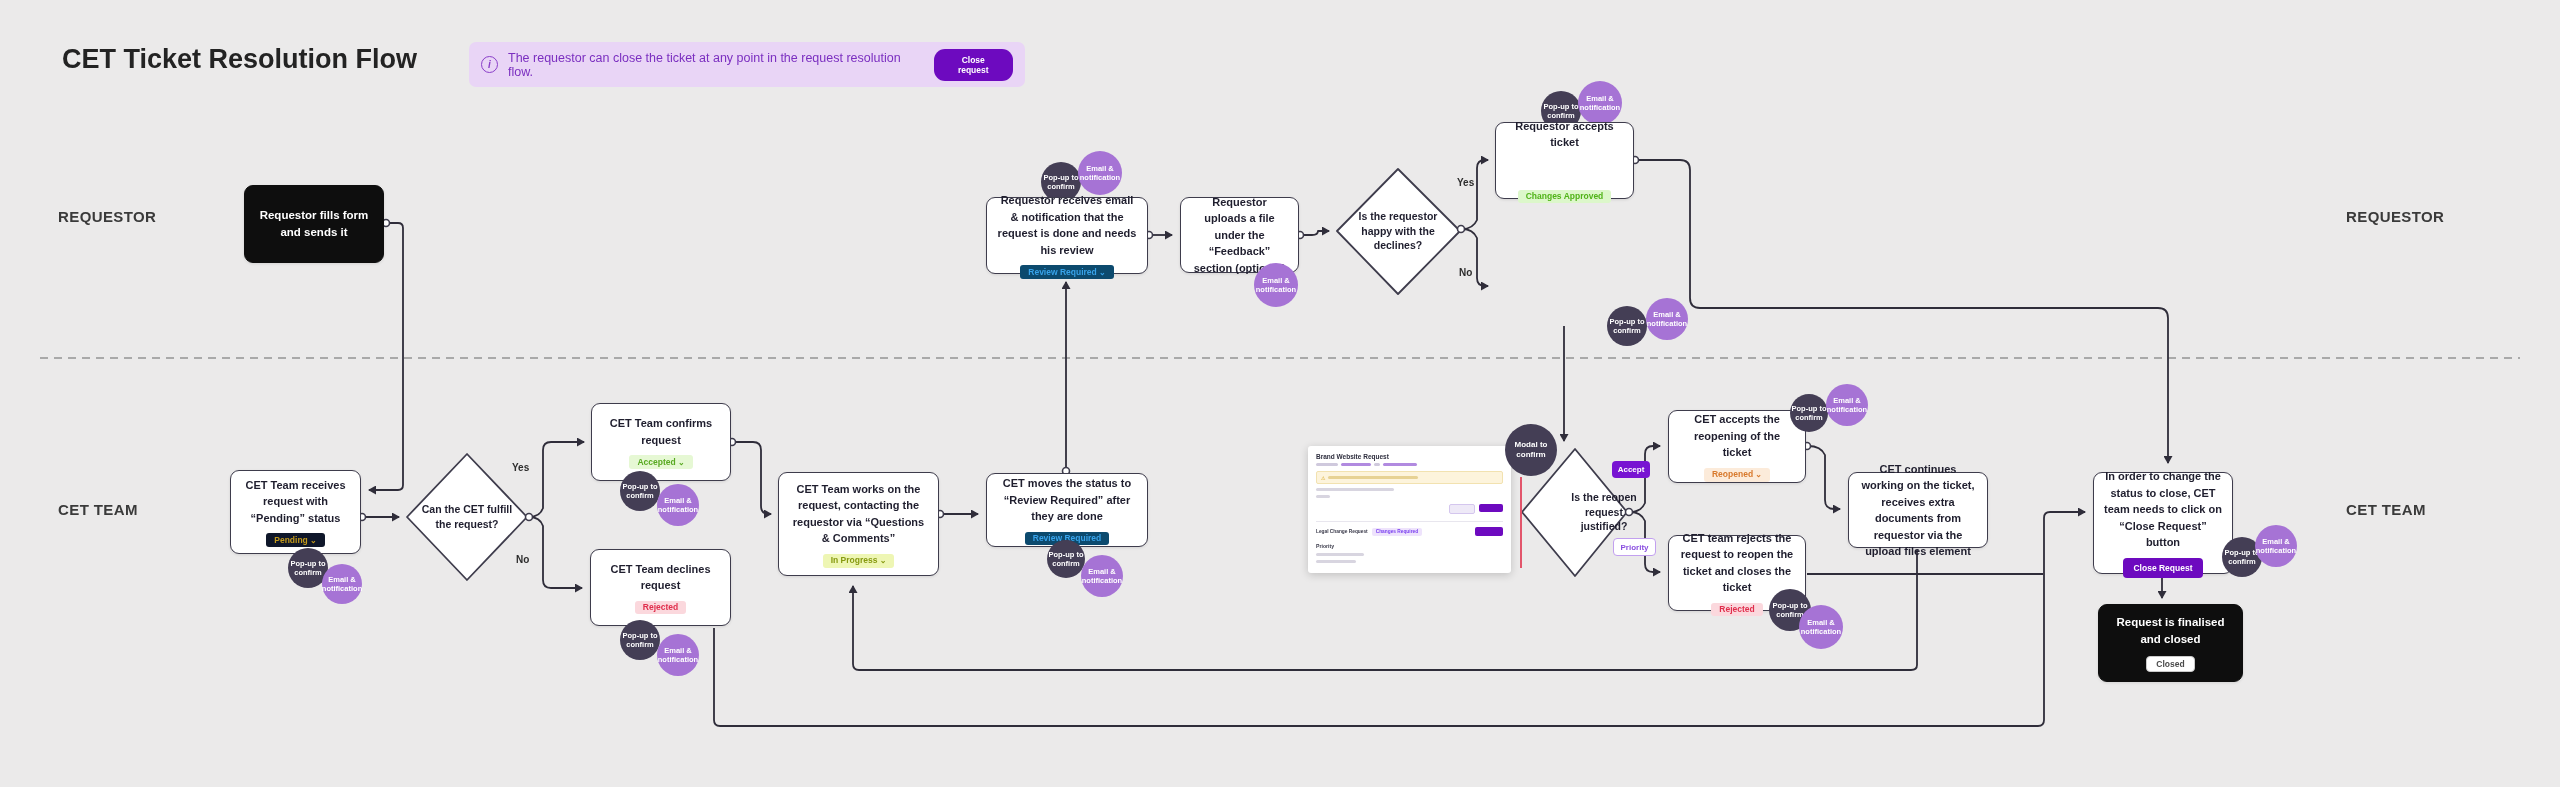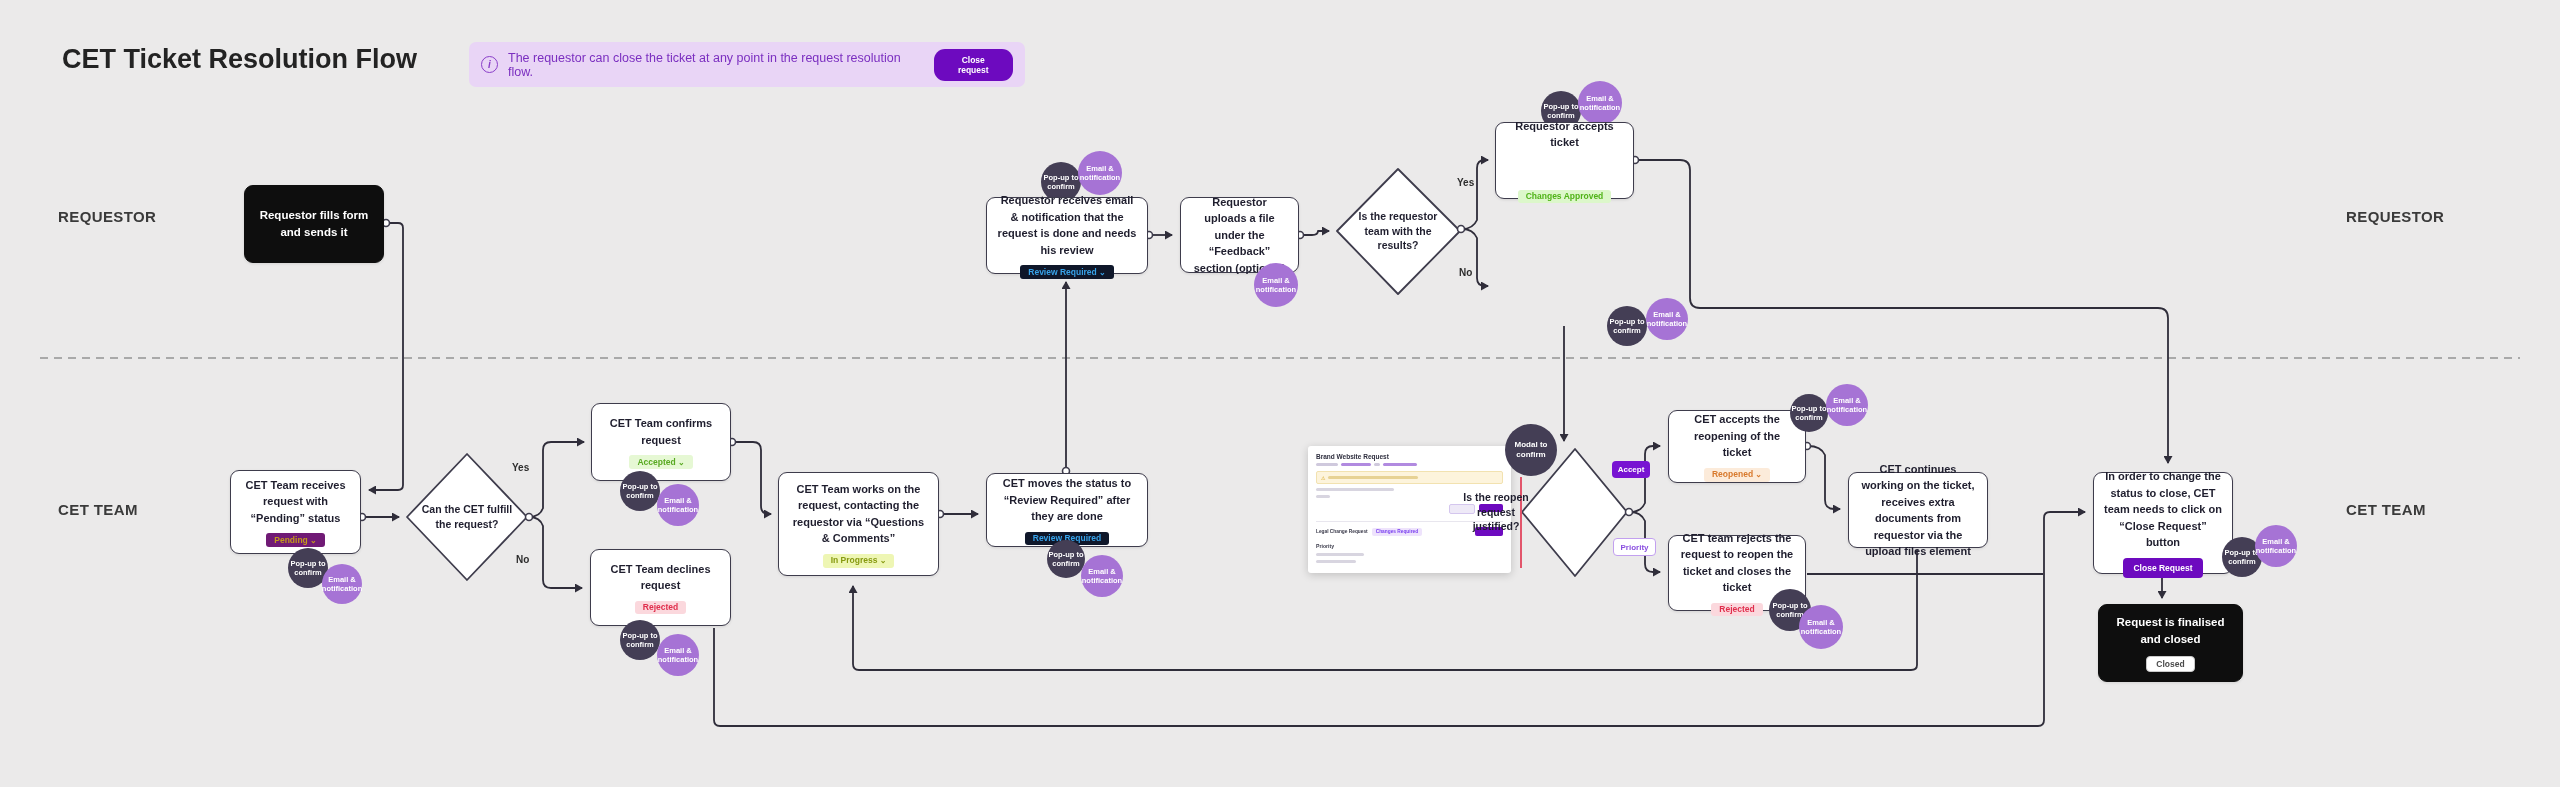--- a/index.html
+++ b/index.html
@@ -15,25 +15,25 @@
   .banner-btn{background:#6d0abf;color:#fff;border:none;border-radius:11px;font-size:8.5px;font-weight:700;
           padding:6px 12px;cursor:pointer;font-family:inherit;}
   .lane-label{position:absolute;font-size:15px;font-weight:800;color:#3a3a3a;letter-spacing:.4px;z-index:5;}
   .node{position:absolute;background:#fff;border:1.6px solid #3e3c4c;border-radius:9px;
         box-shadow:0 1px 3px rgba(0,0,0,.10);display:flex;flex-direction:column;align-items:center;
         justify-content:center;gap:7px;padding:8px 10px;box-sizing:border-box;text-align:center;
         font-size:11px;font-weight:700;color:#1f1e2e;line-height:1.5;z-index:3;}
   .node.black{background:#0e0e0e;color:#fff;border-color:#0e0e0e;font-size:11.5px;}
   .badge{font-size:8.5px;font-weight:700;padding:2.5px 8px;border-radius:3px;line-height:1;}
   .caret::after{content:" ⌄";font-size:8px;}
-  .b-pending{background:#701a75;color:#c39a1c;}
+  .b-pending{background:#0f172a;color:#c39a1c;}
   .b-accepted{background:#e6f8d4;color:#58a921;}
   .b-rejected{background:#fbd8dd;color:#e02e4c;}
   .b-progress{background:#eef6b4;color:#879a10;}
-  .b-review{background:#0f172a;color:#38a3ea;}
+  .b-review{background:#0c4a6e;color:#38a3ea;}
   .b-approved{background:#dcf7ca;color:#50b318;margin-top:32px;}
   .b-changesreq{background:#ece3fb;color:#7440e0;}
   .b-reopened{background:#fcebda;color:#d8792c;}
   .b-closed{background:#fff;color:#4a4a4a;border:1px solid #c9c9c9;border-radius:4px;padding:3px 9px;}
   .btn-close-request{background:#6d0abf;color:#fff;border:none;border-radius:4px;font-size:8.5px;
         font-weight:700;padding:5px 10px;cursor:pointer;font-family:inherit;}
   .circle{position:absolute;border-radius:50%;color:#fff;display:flex;align-items:center;justify-content:center;
         text-align:center;font-size:7.5px;font-weight:700;line-height:1.2;z-index:4;box-sizing:border-box;}
   .circle.dark{background:#443e55;}
   .circle.purple{background:#a673d5;}
@@ -244,22 +244,22 @@
     <span>In order to change the status to close, CET team needs to click on “Close Request” button</span>
     <button class="btn-close-request">Close Request</button>
   </div>
 
   <div class="node black" style="left:2098px;top:604px;width:145px;height:78px;">
     <span>Request is finalised and closed</span>
     <span class="badge b-closed">Closed</span>
   </div>
 
   <div class="diamond-label" style="left:420px;top:486px;width:94px;height:62px;">Can the CET fulfill the request?</div>
-  <div class="diamond-label" style="left:1351px;top:198px;width:94px;height:66px;">Is the requestor team with the results?</div>
-  <div class="diamond-label" style="left:1454px;top:482px;width:84px;height:60px;">Is the reopen request justified?</div>
+  <div class="diamond-label" style="left:1351px;top:198px;width:94px;height:66px;">Is the requestor happy with the declines?</div>
+  <div class="diamond-label" style="left:1562px;top:482px;width:84px;height:60px;">Is the reopen request justified?</div>
 
   <div class="edge-label" style="left:512px;top:462px;">Yes</div>
   <div class="edge-label" style="left:516px;top:554px;">No</div>
   <div class="edge-label" style="left:1457px;top:177px;">Yes</div>
   <div class="edge-label" style="left:1459px;top:267px;">No</div>
 
   <div class="mini-btn solid" style="left:1612px;top:461px;width:38px;height:17px;">Accept</div>
   <div class="mini-btn outline" style="left:1613px;top:538px;width:41px;height:16px;">Priority</div>
 
   <div class="circle dark" style="left:288px;top:548px;width:40px;height:40px;">

